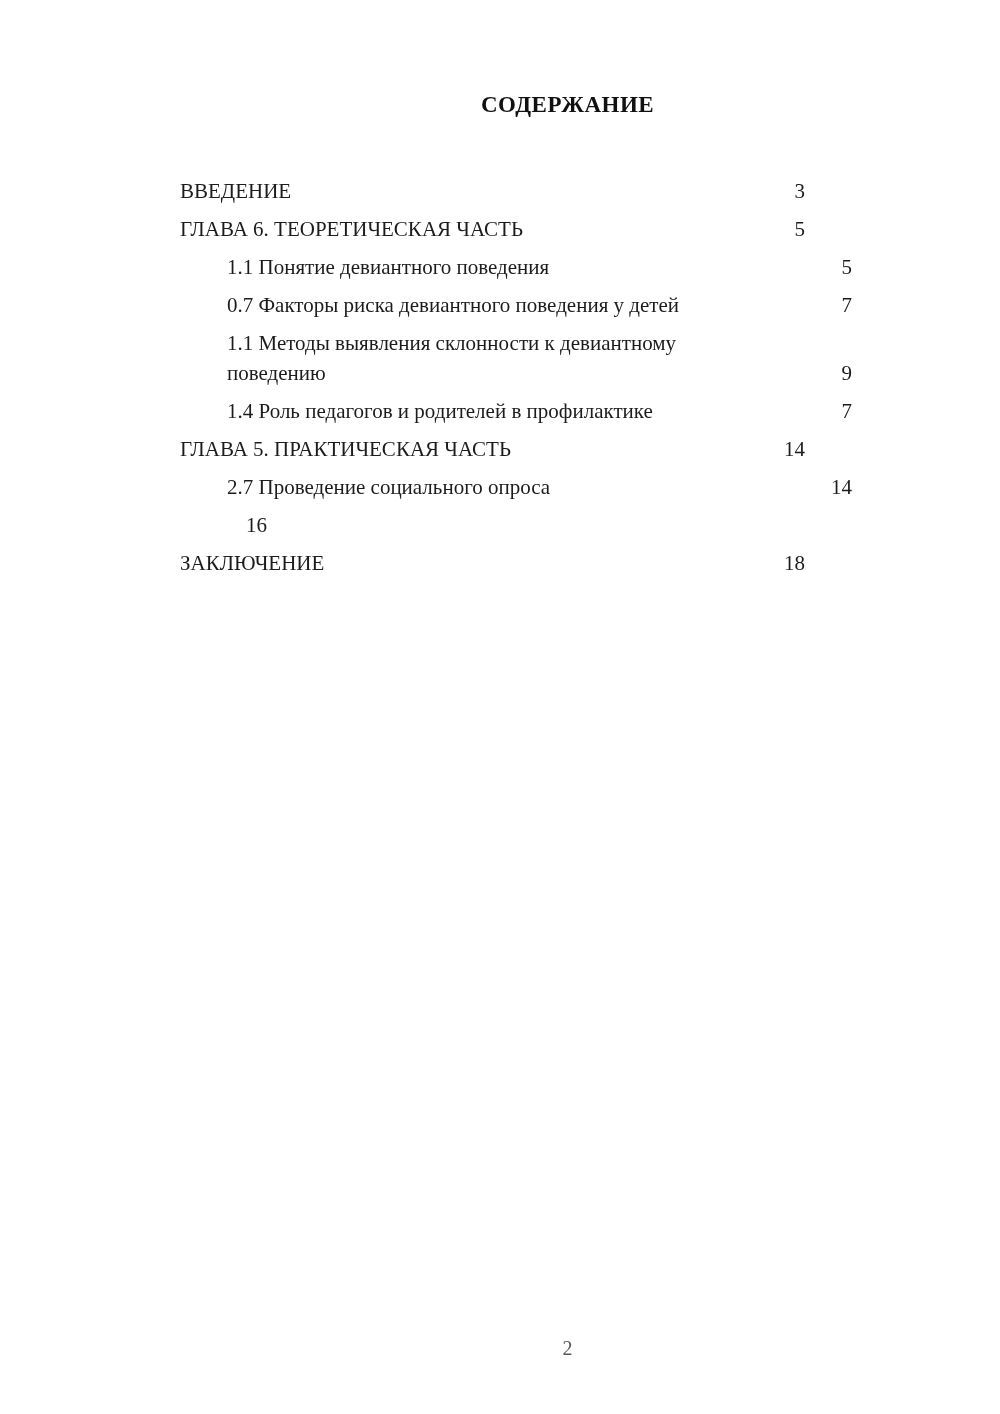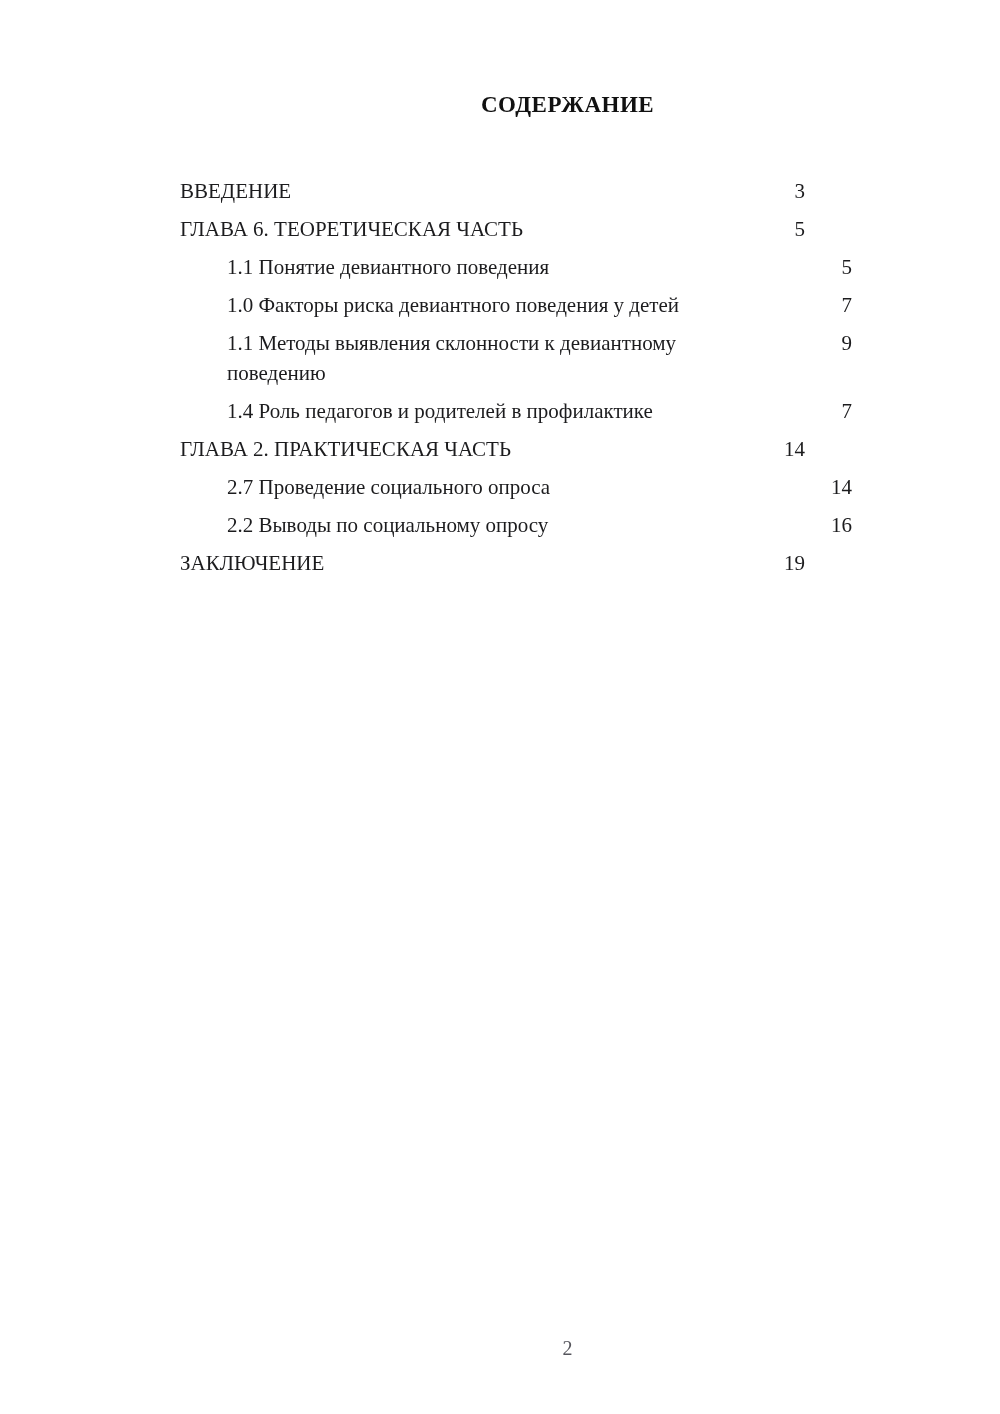--- a/index.html
+++ b/index.html
@@ -29,20 +29,21 @@
     font-size: 23px;
     font-weight: bold;
     letter-spacing: 0.5px;
     color: #111;
   }
   .toc-list {
     margin-top: 58px;
   }
   .toc-row {
     display: flex;
+    align-items: flex-end;
     font-size: 21px;
     line-height: 30px;
     margin-bottom: 8px;
   }
   .toc-row.sub {
     padding-left: 47px;
     font-family: Liberation Serif, serif;
   }
   .toc-label {
     flex: 1 1 auto;
@@ -78,45 +79,44 @@
   </div>
       <div class="toc-row">
     <span class="toc-label">ГЛАВА 6. ТЕОРЕТИЧЕСКАЯ ЧАСТЬ</span>
     <span class="toc-page">5</span>
   </div>
       <div class="toc-row sub">
     <span class="toc-label">1.1 Понятие девиантного поведения</span>
     <span class="toc-page">5</span>
   </div>
       <div class="toc-row sub">
-    <span class="toc-label">1.0 Факторы риска девиантного поведения у детей</span>
+    <span class="toc-label">0.7 Факторы риска девиантного поведения у детей</span>
     <span class="toc-page">7</span>
   </div>
       <div class="toc-row sub">
     <span class="toc-label">1.1 Методы выявления склонности к девиантному
 поведению</span>
     <span class="toc-page">9</span>
   </div>
       <div class="toc-row sub">
     <span class="toc-label">1.4 Роль педагогов и родителей в профилактике</span>
     <span class="toc-page">7</span>
   </div>
       <div class="toc-row">
-    <span class="toc-label">ГЛАВА 2. ПРАКТИЧЕСКАЯ ЧАСТЬ</span>
+    <span class="toc-label">ГЛАВА 5. ПРАКТИЧЕСКАЯ ЧАСТЬ</span>
     <span class="toc-page">14</span>
   </div>
       <div class="toc-row sub">
     <span class="toc-label">2.7 Проведение социального опроса</span>
     <span class="toc-page">14</span>
   </div>
       <div class="toc-row sub">
-    <span class="toc-label">2.2 Выводы по социальному опросу</span>
     <span class="toc-page">16</span>
   </div>
       <div class="toc-row">
     <span class="toc-label">ЗАКЛЮЧЕНИЕ</span>
-    <span class="toc-page">19</span>
+    <span class="toc-page">18</span>
   </div>
     </div>
 
   <div class="folio">2</div>
 
 </div>
 
 </body></html>

